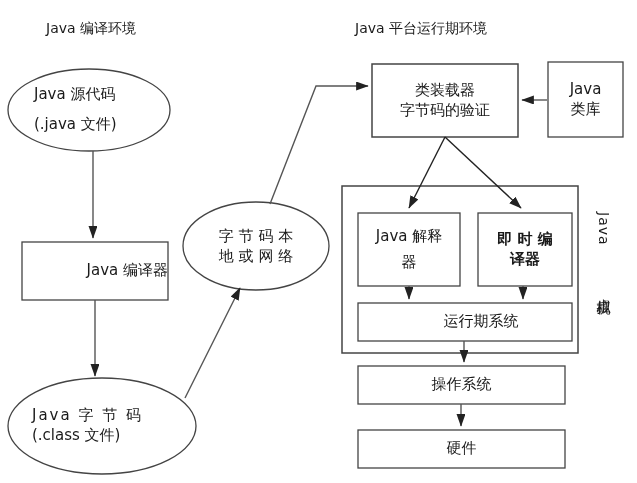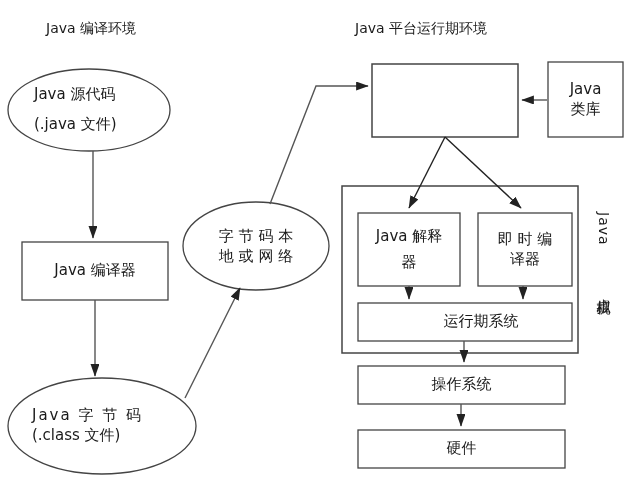--- a/index.html
+++ b/index.html
@@ -116,46 +116,50 @@
     <line x1="464" y1="341" x2="464" y2="362" stroke="#555555" stroke-width="1.4" marker-end="url(#arrow)"></line>
 
     <line x1="461" y1="404" x2="461" y2="426" stroke="#555555" stroke-width="1.4" marker-end="url(#arrow)"></line>
   </svg>
 
   <div class="node-text t15" style="left:8px; top:85px; width:162px; height:50px; align-items:flex-start; padding-left:26px; box-sizing:border-box;justify-content:space-between;">
     <span>Java  源代码</span>
     <span>(.java 文件)</span>
   </div>
 
-  <div class="node-text t15" style="left:22px; top:242px; width:146px; height:58px;">
+  <div class="node-text t15" style="left:22px; top:242px; width:146px; height:58px;align-items:flex-end;">
     <span>Java 编译器</span>
   </div>
 
   <div class="node-text t15" style="left:8px; top:400px; width:188px; height:52px; align-items:flex-start; padding-left:24px; box-sizing:border-box;">
     <span class="sp">Java  字 节 码</span>
     <span>(.class 文件)</span>
   </div>
 
   <div class="node-text t15" style="left:183px; top:222px; width:146px; height:50px;">
     <span>字 节 码 本</span>
     <span>地 或 网 络</span>
   </div>
 
+  <div class="node-text t15" style="left:372px; top:64px; width:146px; height:73px;">
+    <span>类装载器</span>
+    <span>字节码的验证</span>
+  </div>
 
   <div class="node-text t15" style="left:548px; top:62px; width:75px; height:75px;">
     <span>Java</span>
     <span>类库</span>
   </div>
 
   <div class="node-text t15" style="left:358px; top:213px; width:102px; height:73px;gap:6px;">
     <span>Java 解释</span>
     <span>器</span>
   </div>
 
-  <div class="node-text t15" style="left:478px; top:213px; width:94px; height:73px;">
+  <div class="node-text t15" style="left:478px; top:213px; width:94px; height:73px;font-weight:bold;">
     <span>即 时 编</span>
     <span>译器</span>
   </div>
 
   <div class="node-text t15" style="left:358px; top:303px; width:214px; height:38px;margin-left:16px;">
     <span>运行期系统</span>
   </div>
 
   <div class="node-text t15" style="left:358px; top:366px; width:207px; height:38px;">
     <span>操作系统</span>

